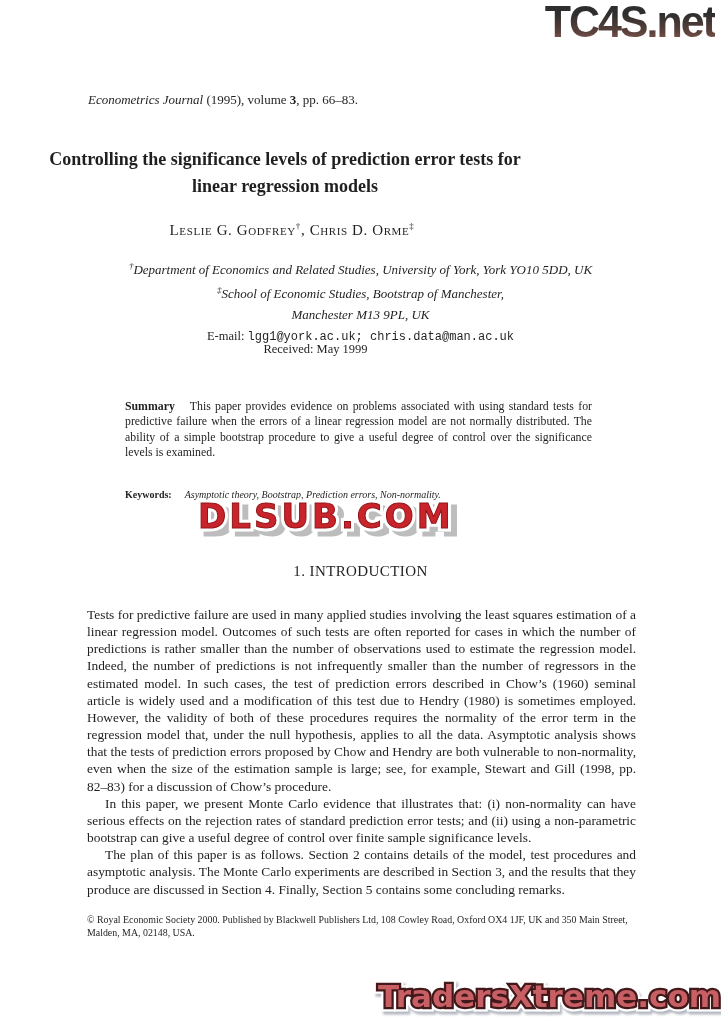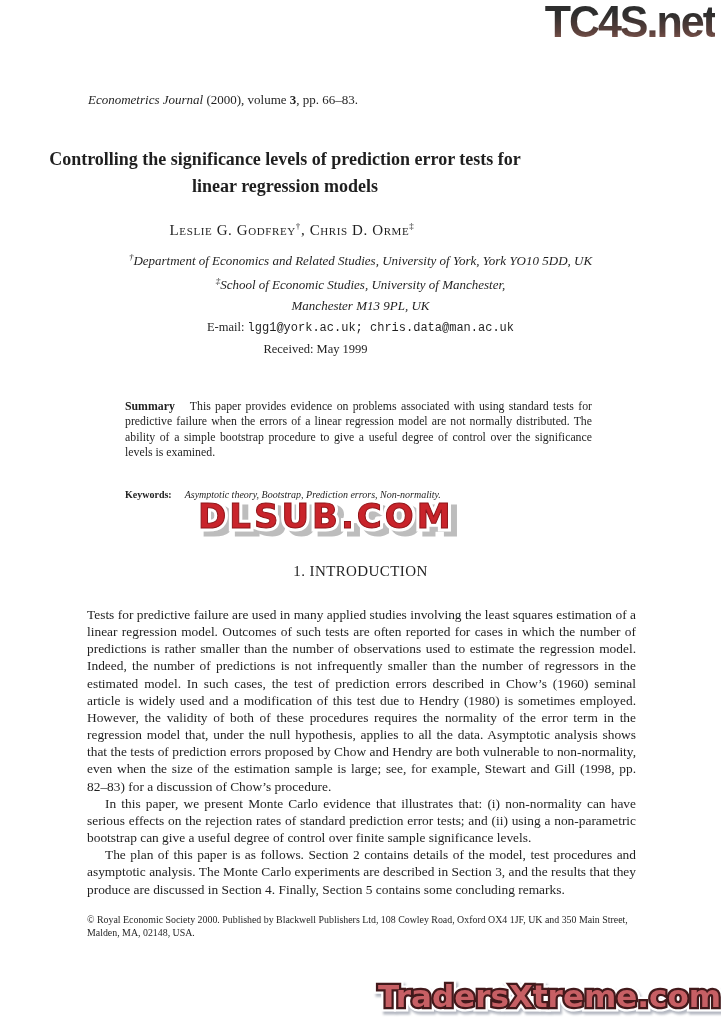--- a/index.html
+++ b/index.html
@@ -27,21 +27,21 @@
   .title{position:absolute;top:146px;left:0;width:570px;text-align:center;
     font-size:18px;font-weight:bold;line-height:27px;}
   .title-line{white-space:nowrap;}
 
   
   .authors{position:absolute;top:221px;left:0;width:584px;text-align:center;
     font-variant:small-caps;font-size:15px;letter-spacing:0.6px;}
   .authors sup{font-size:9px;font-variant:normal;}
 
   
-  .affils{position:absolute;top:247px;left:0;width:721px;text-align:center;
+  .affils{position:absolute;top:256px;left:0;width:721px;text-align:center;
     font-size:13px;line-height:20px;}
   .affil-line{font-style:italic;}
   .affil-line sup{font-size:9px;}
   .email-line{font-style:normal;font-size:12.5px;margin-top:1px;}
   .email-mono{font-family:"Liberation Mono",monospace;font-size:12px;}
   .received{position:absolute;top:342px;left:0;width:631px;text-align:center;font-size:12.5px;}
 
   
   .summary{position:absolute;top:399px;left:125px;width:467px;
     font-size:11.8px;line-height:15.3px;text-align:justify;}
@@ -87,38 +87,38 @@
   .traders-fill{color:#c75f64;}
 </style>
 </head>
 <body>
 
 <div class="page">
 
   <div class="wm-tc4s">TC4S.net</div>
 
   <div class="journal-line">
-    <span class="journal-name">Econometrics Journal</span><span> (2000), volume </span><span class="journal-vol">3</span><span>, pp. 66–83.</span>
+    <span class="journal-name">Econometrics Journal</span><span> (1995), volume </span><span class="journal-vol">3</span><span>, pp. 66–83.</span>
   </div>
 
   <div class="title">
     <div class="title-line">Controlling the significance levels of prediction error tests for</div>
     <div class="title-line">linear regression models</div>
   </div>
 
   <div class="authors">
     <span>Leslie G. Godfrey</span><sup>†</sup><span>, </span><span>Chris D. Orme</span><sup>‡</sup>
   </div>
 
   <div class="affils">
     <div class="affil-line">
       <sup>†</sup><span>Department of Economics and Related Studies, University of York, York YO10 5DD, UK</span>
     </div>
     <div class="affil-line">
-      <sup>‡</sup><span>School of Economic Studies, University of Manchester,</span>
+      <sup>‡</sup><span>School of Economic Studies, Bootstrap of Manchester,</span>
     </div>
     <div class="affil-line">
       <span>Manchester M13 9PL, UK</span>
     </div>
     <div class="email-line">
       <span>E-mail: </span><span class="email-mono">lgg1@york.ac.uk; chris.data@man.ac.uk</span>
     </div>
   </div>
 
   <div class="received">Received: May 1999</div>

